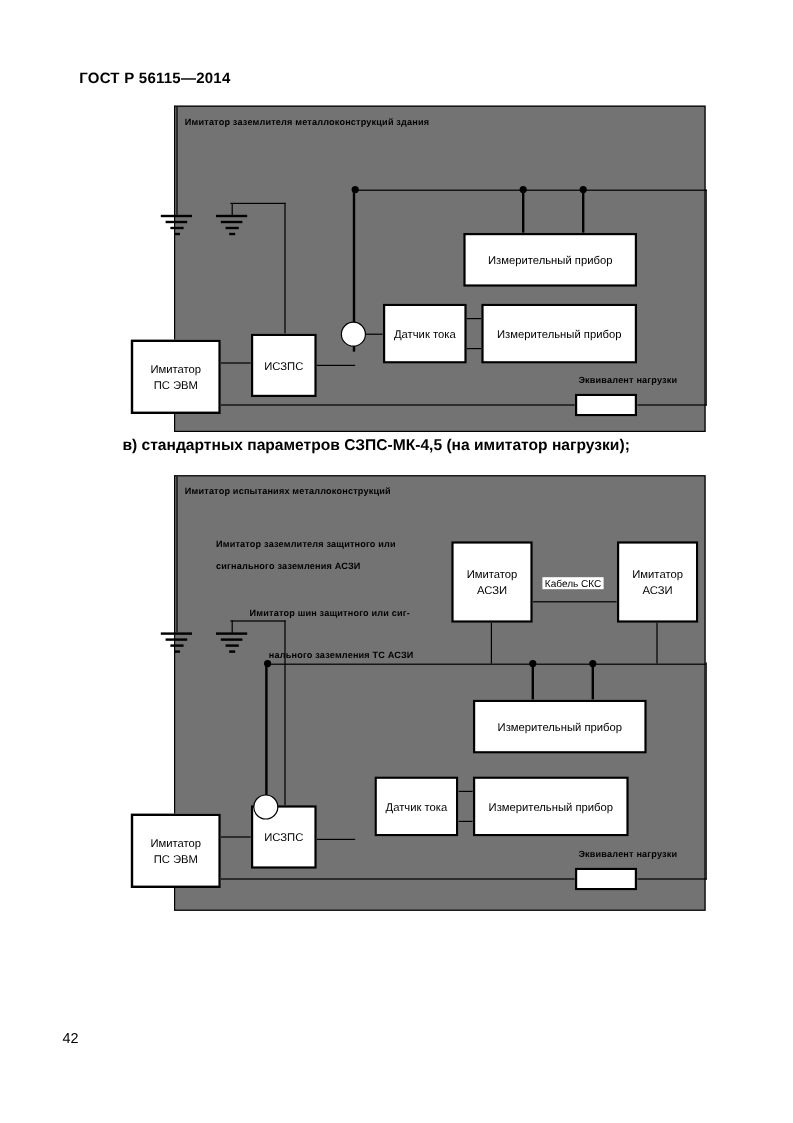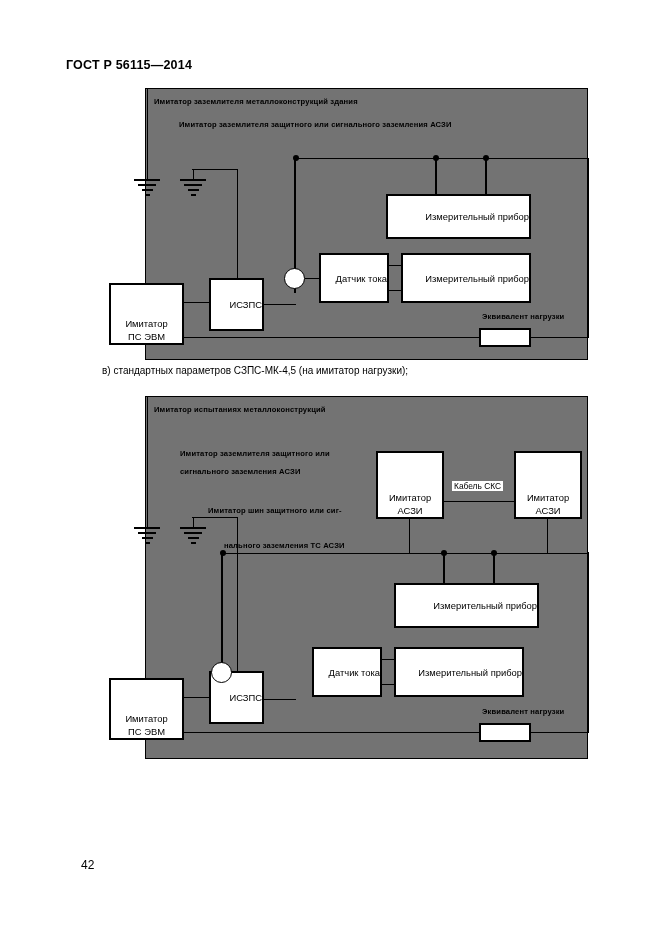--- a/index.html
+++ b/index.html
@@ -26,21 +26,21 @@
     left: 66px;
     top: 58px;
     font-size: 12.5px;
     font-weight: bold;
     letter-spacing: 0.2px;
     white-space: nowrap;
     text-align: right;
   }
   .pagenum {
     position: absolute;
-    left: 81px;
+    left: 52px;
     top: 858px;
     font-size: 12px;
   }
   
   .diagram {
     position: absolute;
     border: 1.2px solid #000;
     box-sizing: border-box;
     background: #737373;
   }
@@ -82,21 +82,21 @@
     border-radius: 50%;
   }
   
   .box {
     position: absolute;
     border: 2.3px solid #000;
     box-sizing: border-box;
     background: #fff;
     display: flex;
     align-items: center;
-    justify-content: flex-end;
+    justify-content: center;
     text-align: center;
     font-size: 9.4px;
     line-height: 13px;
     z-index: 3;
   }
   
   .res {
     position: absolute;
     border: 2.3px solid #000;
     box-sizing: border-box;
@@ -137,23 +137,24 @@
     position: absolute;
     font-size: 8.4px;
     white-space: nowrap;
     background: #fff;
     padding: 0 2px;
     z-index: 4;
   }
   
   .caption {
     position: absolute;
-    font-size: 10px;
+    font-size: 13px;
     line-height: 14.5px;
     color: #000;
+    font-weight: bold;
   }
   #caption-v {
     left: 102px;
     top: 364px;
     width: 500px;
   }
   #caption-g {
     left: 66px;
     top: 768px;
     width: 530px;
@@ -172,21 +173,20 @@
 <body>
 
 <div class="page">
 
   <div class="hdr">ГОСТ Р 56115—2014</div>
 
   <div class="diagram" id="diagram-top">
     <div class="dg-inner">
 
       <div class="dlabel" style="left:8px; top:6px;">Имитатор заземлителя металлоконструкций здания</div>
-      <div class="dlabel" style="left:33px; top:29px;">Имитатор заземлителя защитного или сигнального заземления АСЗИ</div>
 
       <div class="h-wire" style="left:150px; top:69px; width:293px;"></div>
       <div class="dot" style="left:147px; top:66px;"></div>
       <div class="dot" style="left:287px; top:66px;"></div>
       <div class="dot" style="left:337px; top:66px;"></div>
 
       <div class="v-wire" style="left:0.5px; top:0px; height:90px;"></div>
       <div class="gnd" style="left:-12px; top:90px;">
         <i class="g1"></i>
           <i class="g2"></i>

